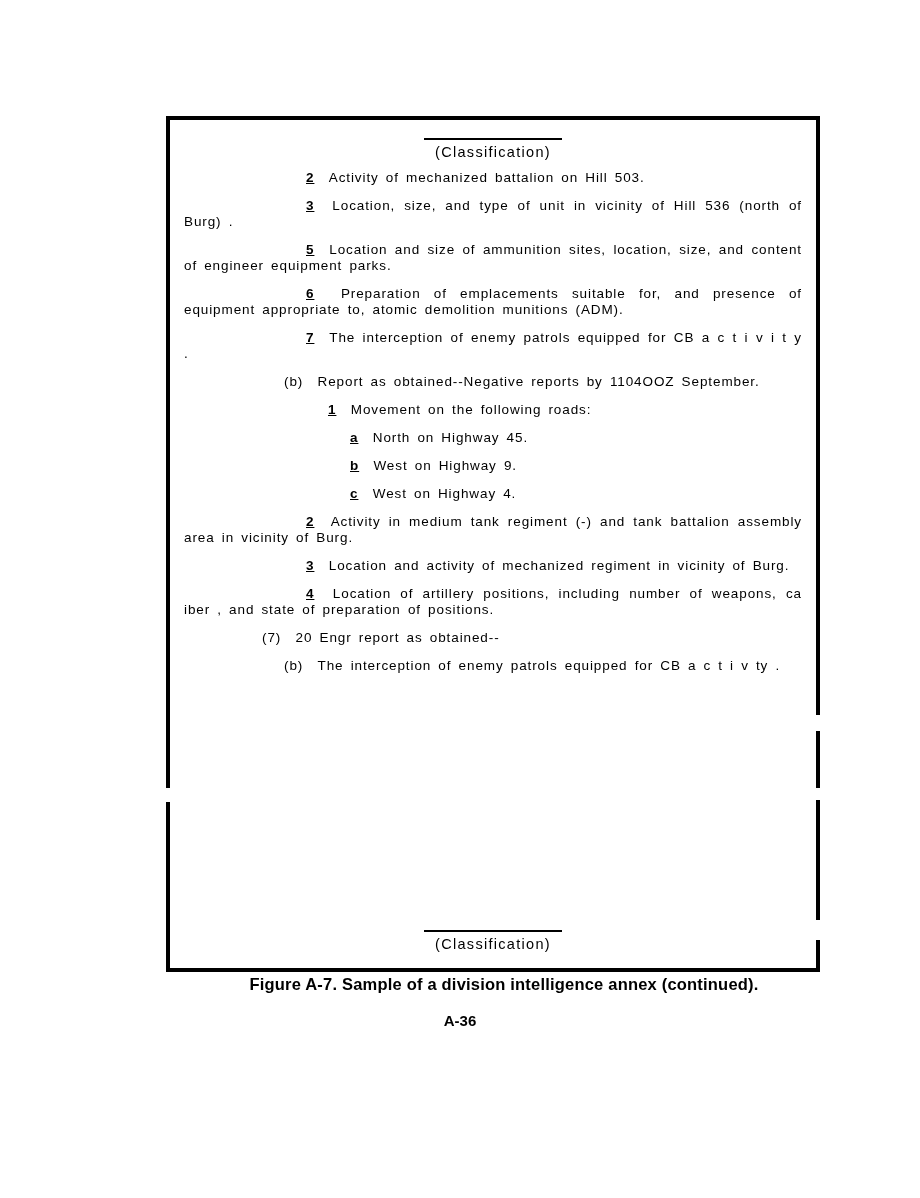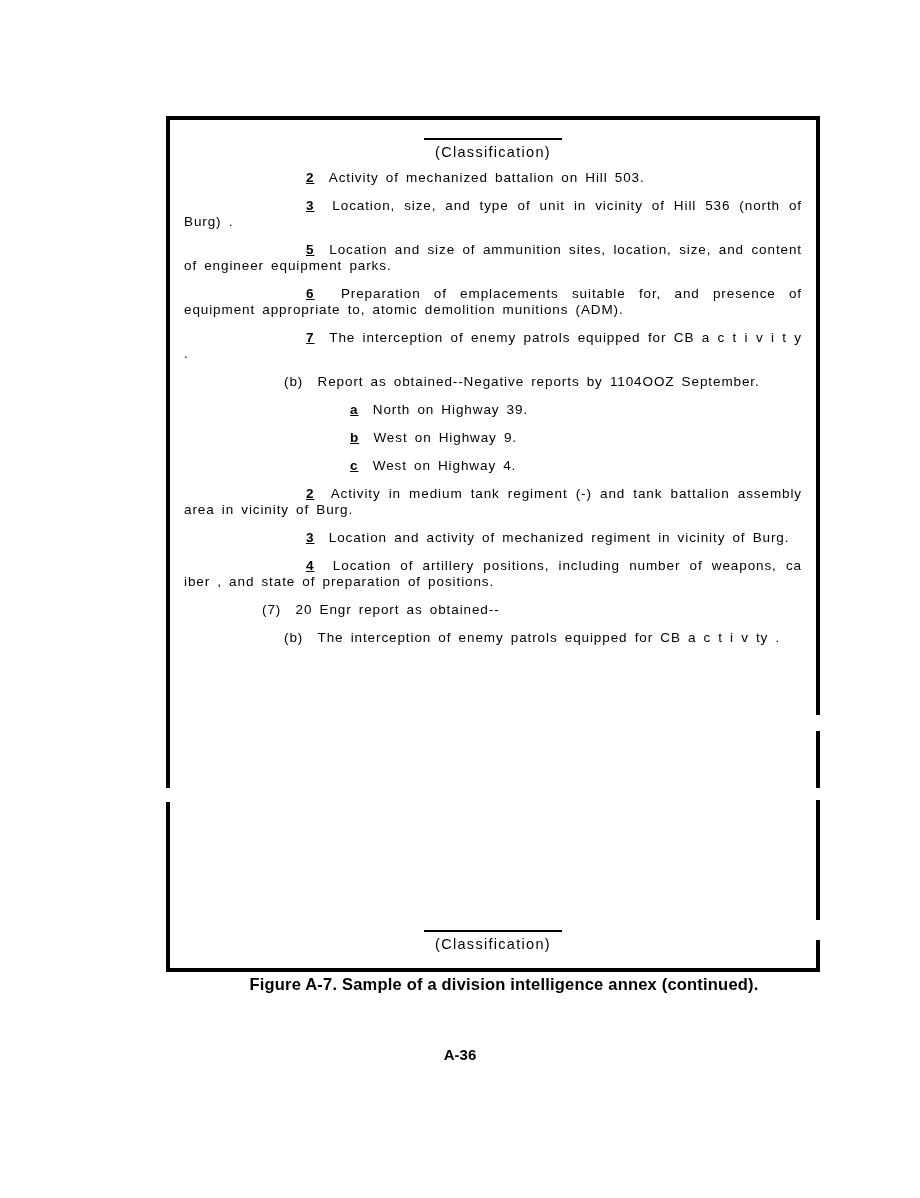--- a/index.html
+++ b/index.html
@@ -125,21 +125,20 @@
   }
   .page-number {
     position: absolute;
     top: 1012px;
     left: 0;
     width: 920px;
     text-align: center;
     font-size: 15px;
     font-weight: 700;
     font-family: "Liberation Sans", sans-serif;
-    margin-top: 34px;
   }
 </style>
 </head>
 <body>
 
 <div class="page">
 
   <div class="doc-box">
     <div class="edge-gap gap-right-1"></div>
     <div class="edge-gap gap-right-2"></div>
@@ -153,21 +152,22 @@
         <span>(Classification)</span>
       </div>
 
       <div class="body-area">
           <p class="para ind-c"><span class="marker-u">2</span>&nbsp;&nbsp;<span>Activity  of  mechanized  battalion  on  Hill  503.</span></p>
           <p class="para ind-c"><span class="marker-u">3</span>&nbsp;&nbsp;<span>Location,  size,  and  type  of  unit  in  vicinity  of  Hill 536  (north  of  Burg) .</span></p>
           <p class="para ind-c"><span class="marker-u">5</span>&nbsp;&nbsp;<span>Location  and  size  of  ammunition  sites,  location,  size, and  content  of  engineer  equipment  parks.</span></p>
           <p class="para ind-c"><span class="marker-u">6</span>&nbsp;&nbsp;<span>Preparation  of  emplacements  suitable  for,  and  presence of  equipment  appropriate  to,  atomic  demolition  munitions  (ADM).</span></p>
           <p class="para ind-c"><span class="marker-u">7</span>&nbsp;&nbsp;<span>The  interception  of  enemy  patrols  equipped  for  CB a c t i v i t y .</span></p>
           <p class="para ind-b"><span class="marker-plain">(b)</span>&nbsp;&nbsp;<span>Report  as  obtained--Negative  reports  by  1104OOZ September.</span></p>
-          <p class="para ind-e"><span class="marker-u">a</span>&nbsp;&nbsp;<span>North  on  Highway  39.</span></p>
+          <p class="para ind-d"><span class="marker-u">1</span>&nbsp;&nbsp;<span>Movement  on  the  following  roads:</span></p>
+          <p class="para ind-e"><span class="marker-u">a</span>&nbsp;&nbsp;<span>North  on  Highway  45.</span></p>
           <p class="para ind-e"><span class="marker-u">b</span>&nbsp;&nbsp;<span>West  on  Highway  9.</span></p>
           <p class="para ind-e"><span class="marker-u">c</span>&nbsp;&nbsp;<span>West  on  Highway  4.</span></p>
           <p class="para ind-c"><span class="marker-u">2</span>&nbsp;&nbsp;<span>Activity  in  medium  tank  regiment  (-)  and  tank  battalion assembly  area  in  vicinity  of  Burg.</span></p>
           <p class="para ind-c"><span class="marker-u">3</span>&nbsp;&nbsp;<span>Location  and  activity  of  mechanized  regiment  in vicinity  of  Burg.</span></p>
           <p class="para ind-c"><span class="marker-u">4</span>&nbsp;&nbsp;<span>Location  of  artillery  positions,  including  number  of weapons,  ca  iber ,  and  state  of  preparation  of  positions.</span></p>
           <p class="para ind-a"><span class="marker-plain">(7)</span>&nbsp;&nbsp;<span>20  Engr  report  as  obtained--</span></p>
           <p class="para ind-b"><span class="marker-plain">(b)</span>&nbsp;&nbsp;<span>The  interception  of  enemy  patrols  equipped  for  CB a c t i v  ty .</span></p>
         </div>
 
       <div class="classification class-bottom">

